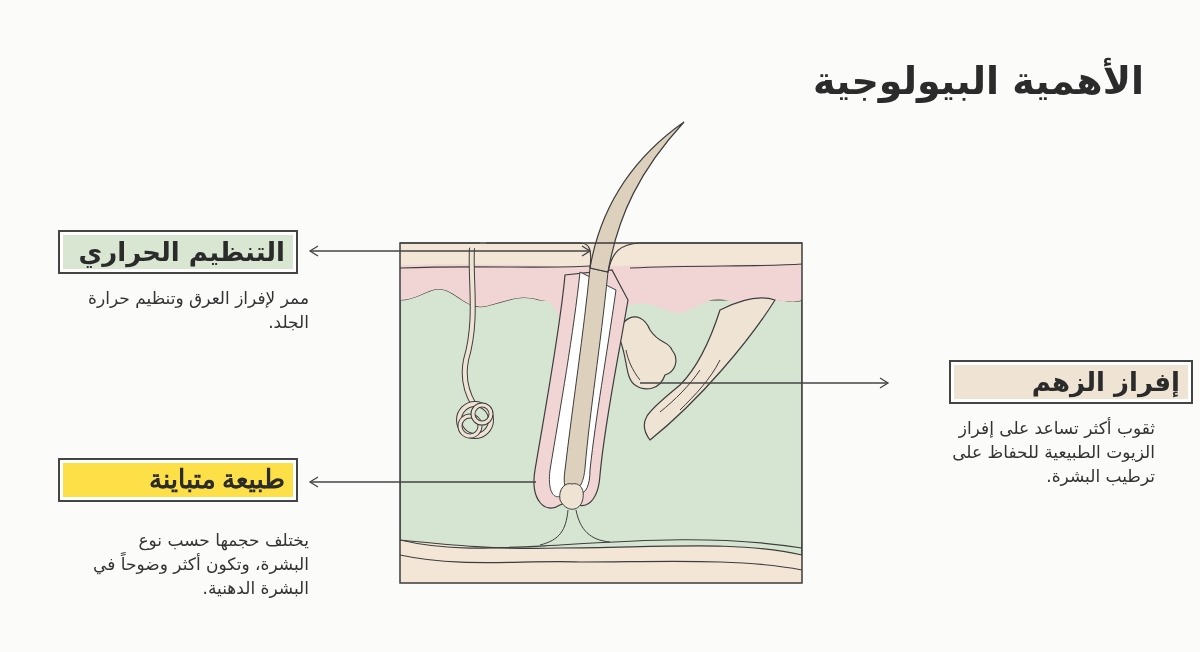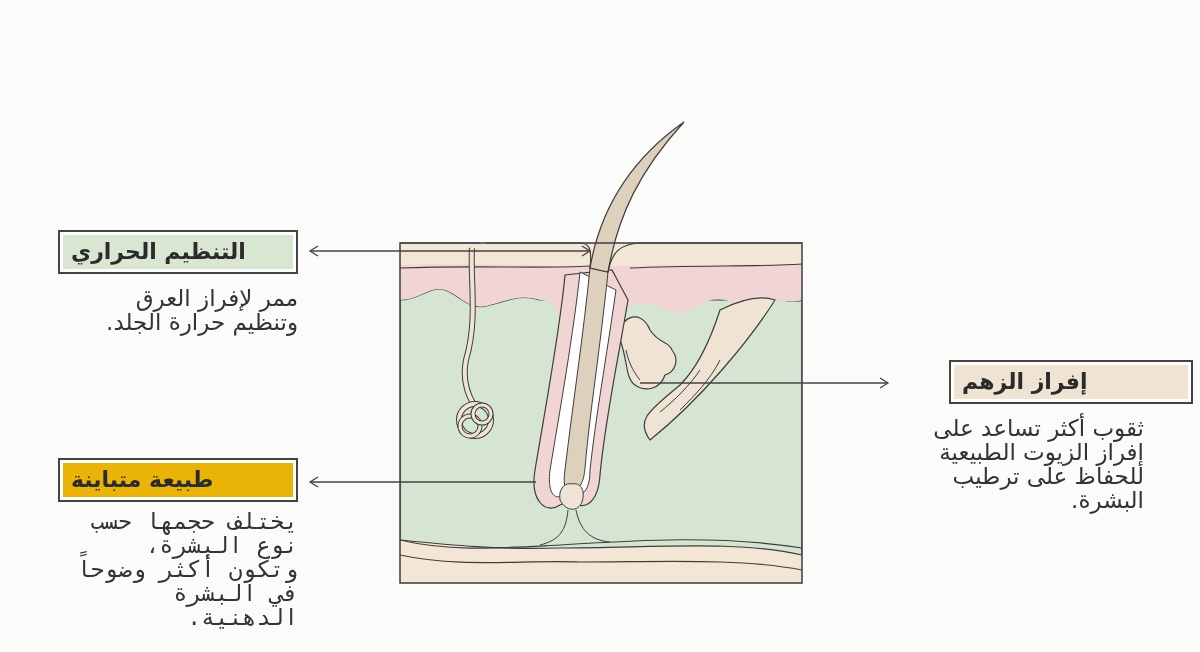--- a/index.html
+++ b/index.html
@@ -9,33 +9,34 @@
       position: absolute; right: 56px; top: 56px; width: 560px;
       direction: rtl; text-align: right;
       font-family: "DejaVu Sans", sans-serif; font-weight: bold;
       font-size: 38px; line-height: 50px; color: #2b2b2b;
     }
     .label-box {
       position: absolute; border: 2px solid #444; padding: 3px;
       background: #fff;
     }
     .label-inner {
-      direction: rtl; text-align: left; font-weight: bold;
-      font-size: 22px; line-height: 30px; padding: 2px 8px; color: #2b2b2b;
+      direction: rtl; text-align: right; font-weight: bold;
+      font-size: 26px; line-height: 30px; padding: 2px 8px; color: #2b2b2b;
     }
     .desc {
       position: absolute; direction: rtl; text-align: right;
-      font-size: 23px; line-height: 24px; color: #333;
+      font-size: 17px; line-height: 24px; color: #333; margin-left: 11px;
     }
     svg.diagram { position: absolute; left: 0; top: 0; }
   </style>
 </head>
 <body>
 
 <div class="title">
+  <div>الأهمية البيولوجية</div>
 </div>
 
 <svg class="diagram" width="1200" height="652" viewBox="0 0 1200 652">
   <defs>
     <clipPath id="boxclip">
         <rect x="400" y="243" width="402" height="340"></rect>
       </clipPath>
   </defs>
   <g clip-path="url(#boxclip)">
 
@@ -99,20 +100,20 @@
     <polyline points="880,378 888,383 880,388"></polyline>
   </g>
 </svg>
 
 <div class="label-box" style="left:58px; top:230px; width:240px;">
   <div class="label-inner" style="background:#d8e6d2;">التنظيم الحراري</div>
 </div>
 <div class="desc" style="left:70px; top:286px; width:228px;">ممر لإفراز العرق وتنظيم حرارة الجلد.</div>
 
 <div class="label-box" style="left:58px; top:458px; width:240px;">
-  <div class="label-inner" style="background:#eab308;">طبيعة متباينة</div>
+  <div class="label-inner" style="background:#fde047;font-family:Liberation Serif, serif;">طبيعة متباينة</div>
 </div>
-<div class="desc" style="left:70px; top:511px; width:228px;font-family:Liberation Mono, monospace;">يختلف حجمها حسب نوع البشرة، وتكون أكثر وضوحاً في البشرة الدهنية.</div>
+<div class="desc" style="left:70px; top:528px; width:228px;">يختلف حجمها حسب نوع البشرة، وتكون أكثر وضوحاً في البشرة الدهنية.</div>
 
 <div class="label-box" style="left:949px; top:360px; width:244px;">
   <div class="label-inner" style="background:#efe3d3;">إفراز الزهم</div>
 </div>
 <div class="desc" style="left:920px; top:416px; width:224px;">ثقوب أكثر تساعد على إفراز الزيوت الطبيعية للحفاظ على ترطيب البشرة.</div>
 
 </body></html>

